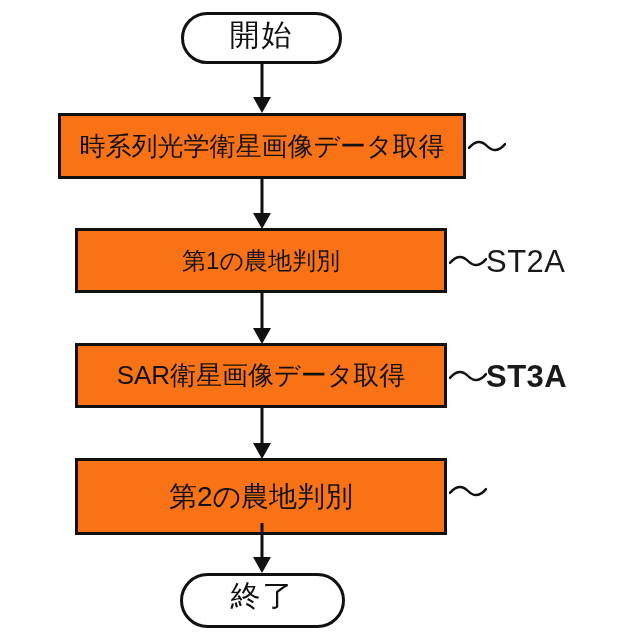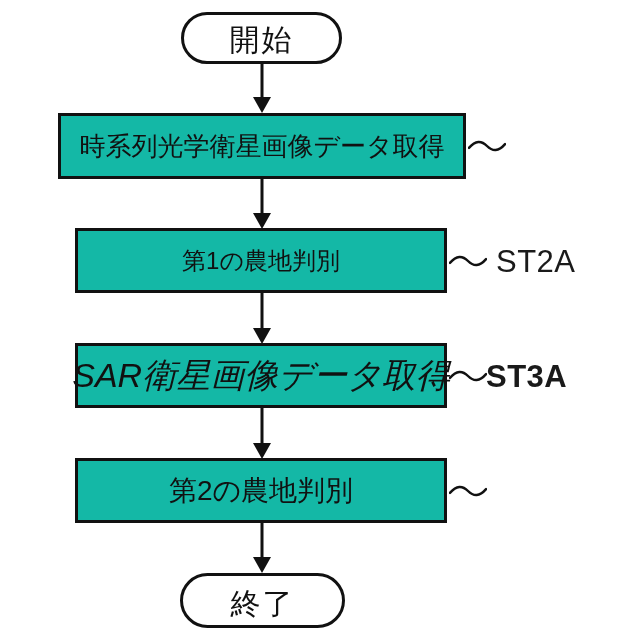--- a/index.html
+++ b/index.html
@@ -11,31 +11,31 @@
     font-family: "Liberation Sans", sans-serif;
     overflow: hidden;
   }
   .terminal {
     position: absolute;
     box-sizing: border-box;
     border: 3px solid #111111;
     border-radius: 28px;
     background: #ffffff;
     display: flex;
-    align-items: flex-end;
+    align-items: flex-start;
     justify-content: center;
     font-size: 30px;
     color: #111111;
     letter-spacing: 2px;
   }
   .process-box {
     position: absolute;
     box-sizing: border-box;
     border: 3px solid #111111;
-    background: #14b8a6;
+    background: #f97316;
     display: flex;
     align-items: center;
     justify-content: center;
     color: #111111;
     text-align: right;
     white-space: nowrap;
   }
   .ref-label {
     position: absolute;
     font-size: 31px;
@@ -91,41 +91,41 @@
     <div class="arrow-shaft"></div>
     <div class="arrow-head"></div>
   </div>
 
   <div class="process-box" style="left:75px; top:228px; width:372px; height:65px; font-size:24px;">
     <span>第1の農地判別</span>
   </div>
   <svg class="tilde" style="left:449px; top:253px;" viewBox="0 0 40 16">
     <path d="M1,10 C8,2 14,2 20,8 C26,14 32,14 39,6" fill="none" stroke="#111111" stroke-width="2.6" stroke-linecap="round"></path>
   </svg>
-  <div class="ref-label" style="left:486px; top:246px;margin-left:10px;">ST2A</div>
+  <div class="ref-label" style="left:486px; top:246px;">ST2A</div>
 
   <div class="arrow" style="left:253px; top:293px; height:51px;">
     <div class="arrow-shaft"></div>
     <div class="arrow-head"></div>
   </div>
 
-  <div class="process-box" style="left:75px; top:343px; width:372px; height:65px; font-size:34px;font-style:italic;">
+  <div class="process-box" style="left:75px; top:343px; width:372px; height:65px; font-size:26px;">
     <span>SAR衛星画像データ取得</span>
   </div>
   <svg class="tilde" style="left:449px; top:368px;" viewBox="0 0 40 16">
     <path d="M1,10 C8,2 14,2 20,8 C26,14 32,14 39,6" fill="none" stroke="#111111" stroke-width="2.6" stroke-linecap="round"></path>
   </svg>
   <div class="ref-label" style="left:486px; top:361px;font-weight:bold;">ST3A</div>
 
   <div class="arrow" style="left:253px; top:408px; height:51px;">
     <div class="arrow-shaft"></div>
     <div class="arrow-head"></div>
   </div>
 
-  <div class="process-box" style="left:75px; top:458px; width:372px; height:65px; font-size:28px;">
+  <div class="process-box" style="left:75px; top:458px; width:372px; height:77px; font-size:28px;">
     <span>第2の農地判別</span>
   </div>
   <svg class="tilde" style="left:449px; top:483px;" viewBox="0 0 40 16">
     <path d="M1,10 C8,2 14,2 20,8 C26,14 32,14 39,6" fill="none" stroke="#111111" stroke-width="2.6" stroke-linecap="round"></path>
   </svg>
 
   <div class="arrow" style="left:253px; top:523px; height:50px;">
     <div class="arrow-shaft"></div>
     <div class="arrow-head"></div>
   </div>

